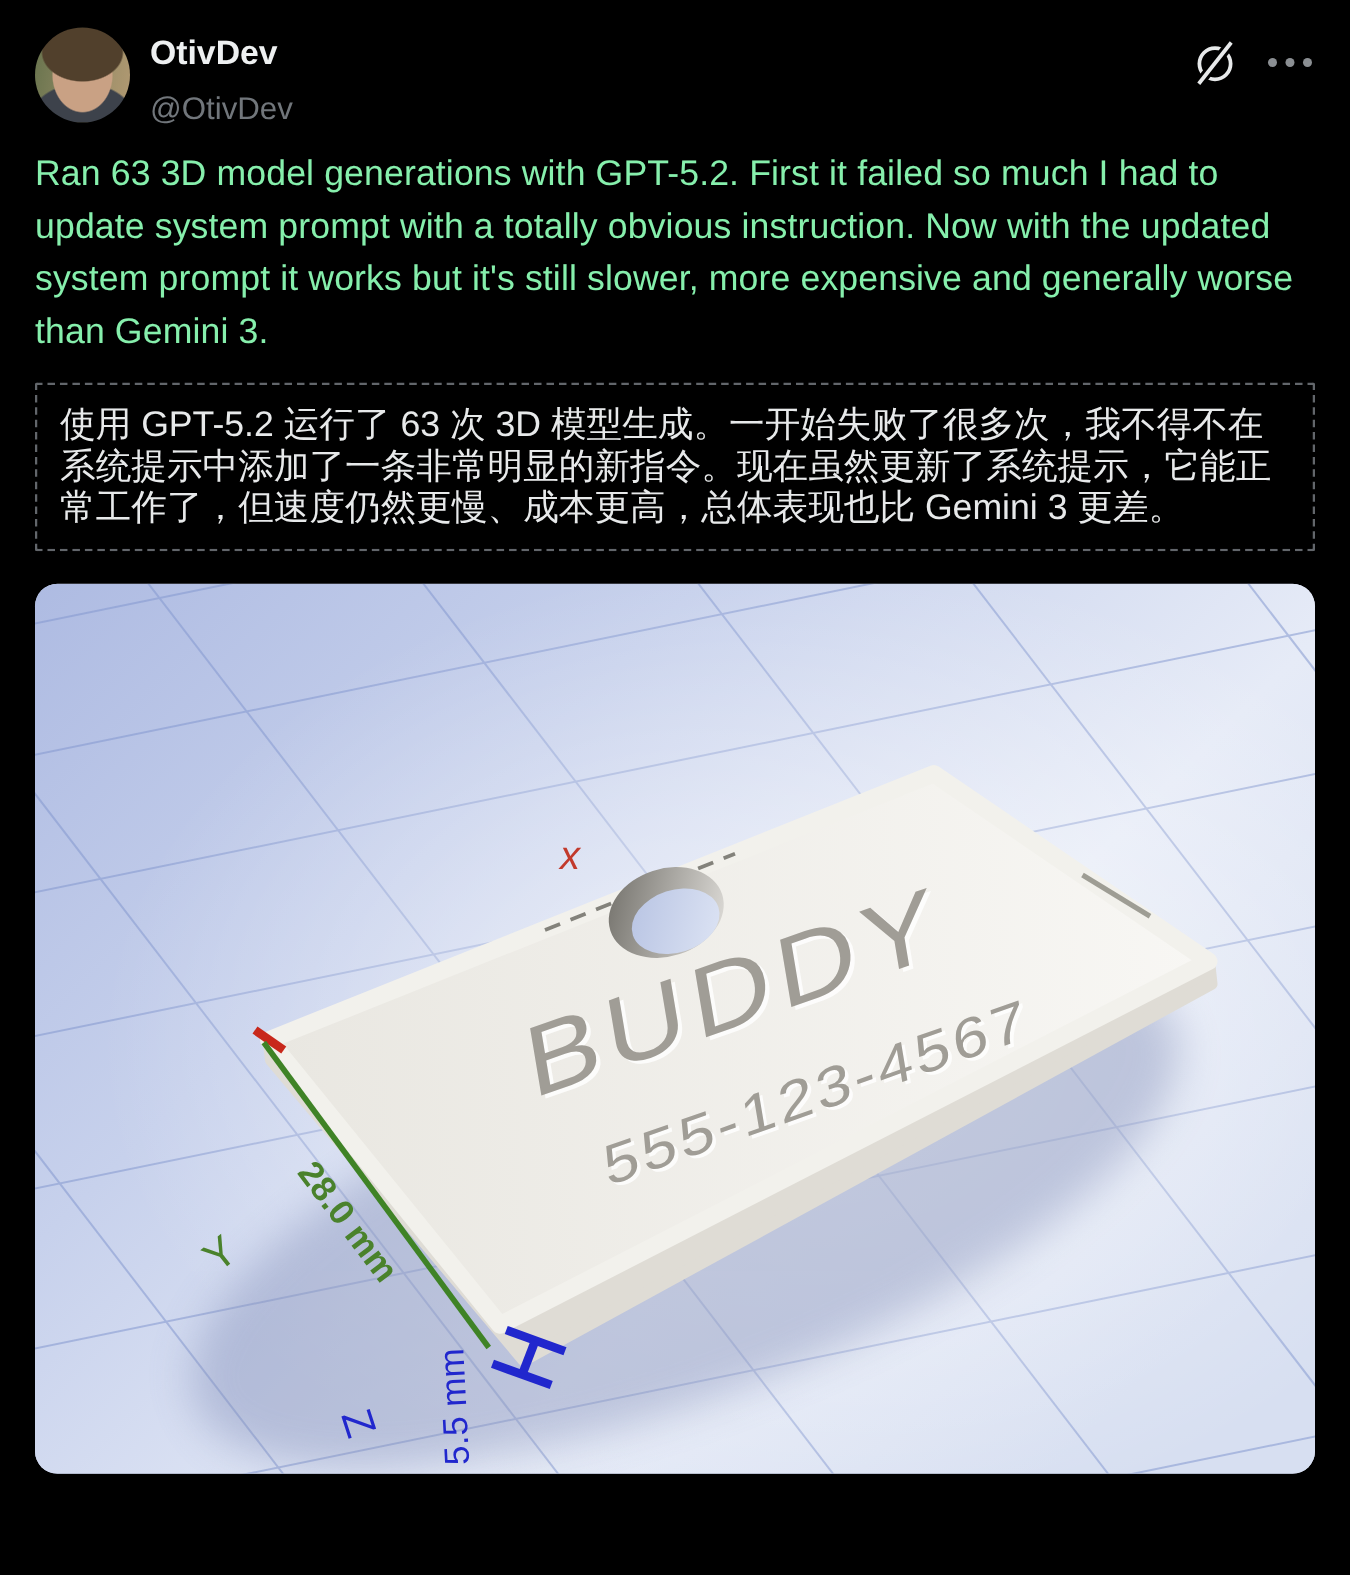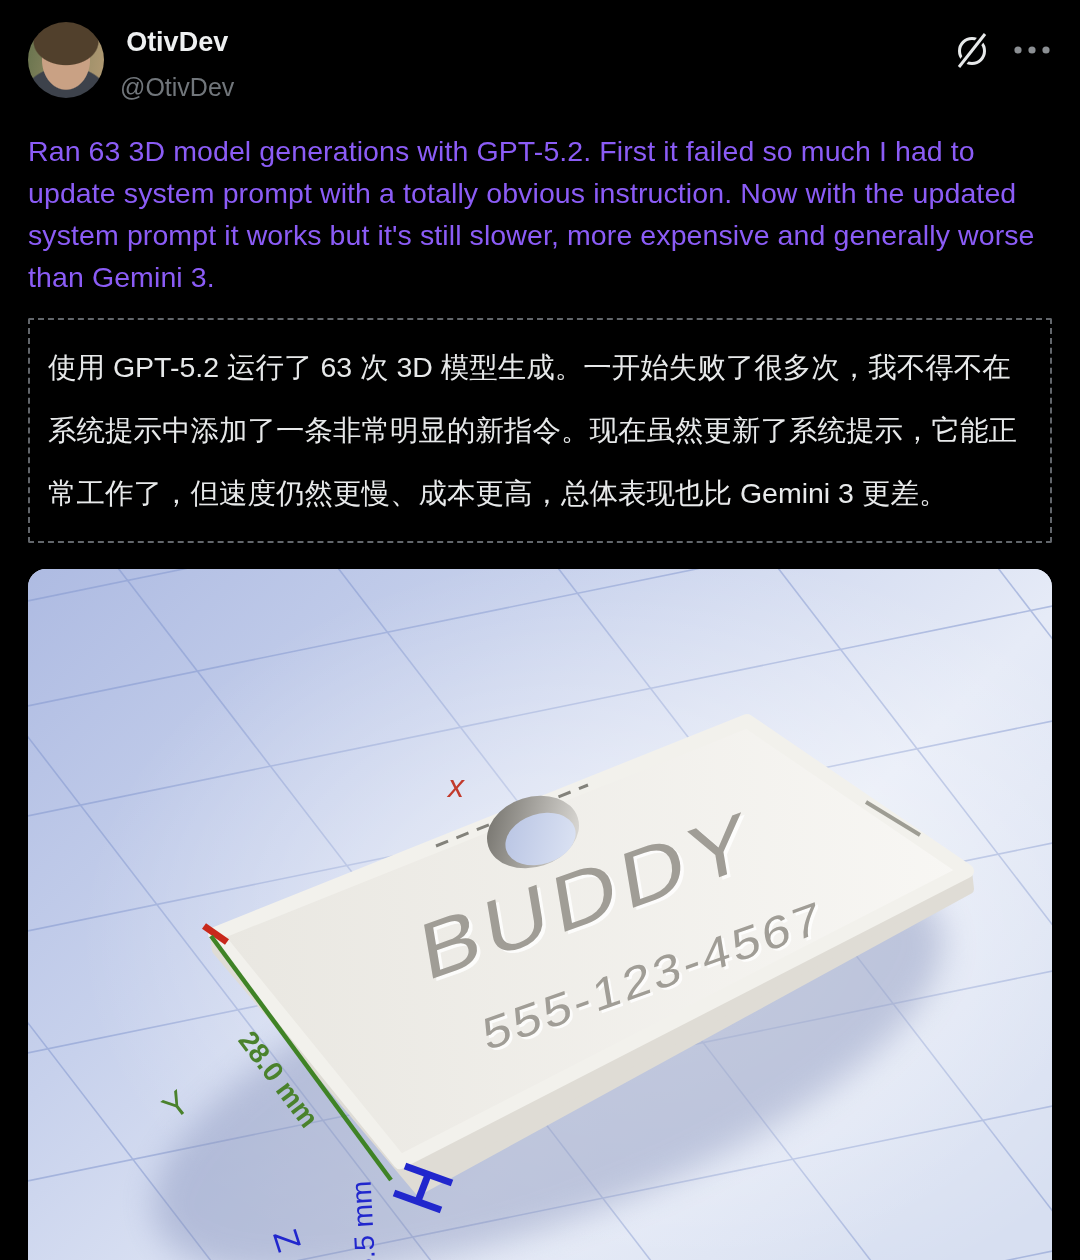--- a/index.html
+++ b/index.html
@@ -2,40 +2,40 @@
 <html><head>
 <meta charset="utf-8">
 <style>
   html,body{margin:0;padding:0;background:#000;}
   body{
     width:1080px;height:1260px;overflow:hidden;
     font-family:"Liberation Sans",sans-serif;color:#e7e9ea;
     -webkit-font-smoothing:antialiased;
   }
   .post{padding:22px 28px 0 28px;position:relative;}
-  .post-header{display:flex;align-items:flex-start;position:relative;text-align:center;}
+  .post-header{display:flex;align-items:flex-start;position:relative;}
   .avatar{
     width:76px;height:76px;border-radius:50%;flex:0 0 auto;cursor:pointer;
     background:
       radial-gradient(ellipse 36px 26px at 50% 26%, #51402c 88%, rgba(0,0,0,0) 92%),
       radial-gradient(ellipse 25px 31px at 50% 50%, #c9a184 94%, rgba(0,0,0,0) 98%),
       radial-gradient(ellipse 46px 36px at 50% 104%, #3d424b 94%, rgba(0,0,0,0) 98%),
       linear-gradient(100deg,#66724c 0%,#8d8862 45%,#b39a73 100%);
   }
   .id-block{margin-left:16px;padding-top:4px;line-height:1.2;}
   .display-name{font-size:27px;font-weight:bold;color:#eef0f1;}
   .handle{font-size:25px;color:#71767b;margin-top:14px;}
   .header-right{margin-left:auto;display:flex;align-items:center;gap:20px;padding-top:8px;}
   .icon-btn{background:none;border:none;padding:0;cursor:pointer;display:block;}
   .body-en{
-    margin:28px 0 0 0;font-size:28.5px;line-height:42px;color:#8b5cf6;letter-spacing:.1px;
+    margin:16px 0 0 0;font-size:28.5px;line-height:42px;color:#86efac;letter-spacing:.1px;
   }
   .translation-box{
     margin-top:20px;border:2px dashed #62666b;border-radius:2px;
-    padding:16px 18px;font-size:28.5px;line-height:63px;color:#e7e9ea;
+    padding:16px 18px;font-size:28.5px;line-height:33px;color:#e7e9ea;
   }
   .viewer{
     margin-top:26px;width:1024px;height:712px;border-radius:18px;overflow:hidden;
     position:relative;cursor:pointer;background:#cdd6ee;
   }
   .viewer svg{display:block;}
   .dim-label{font-weight:bold;}
 </style>
 </head>
 <body>

